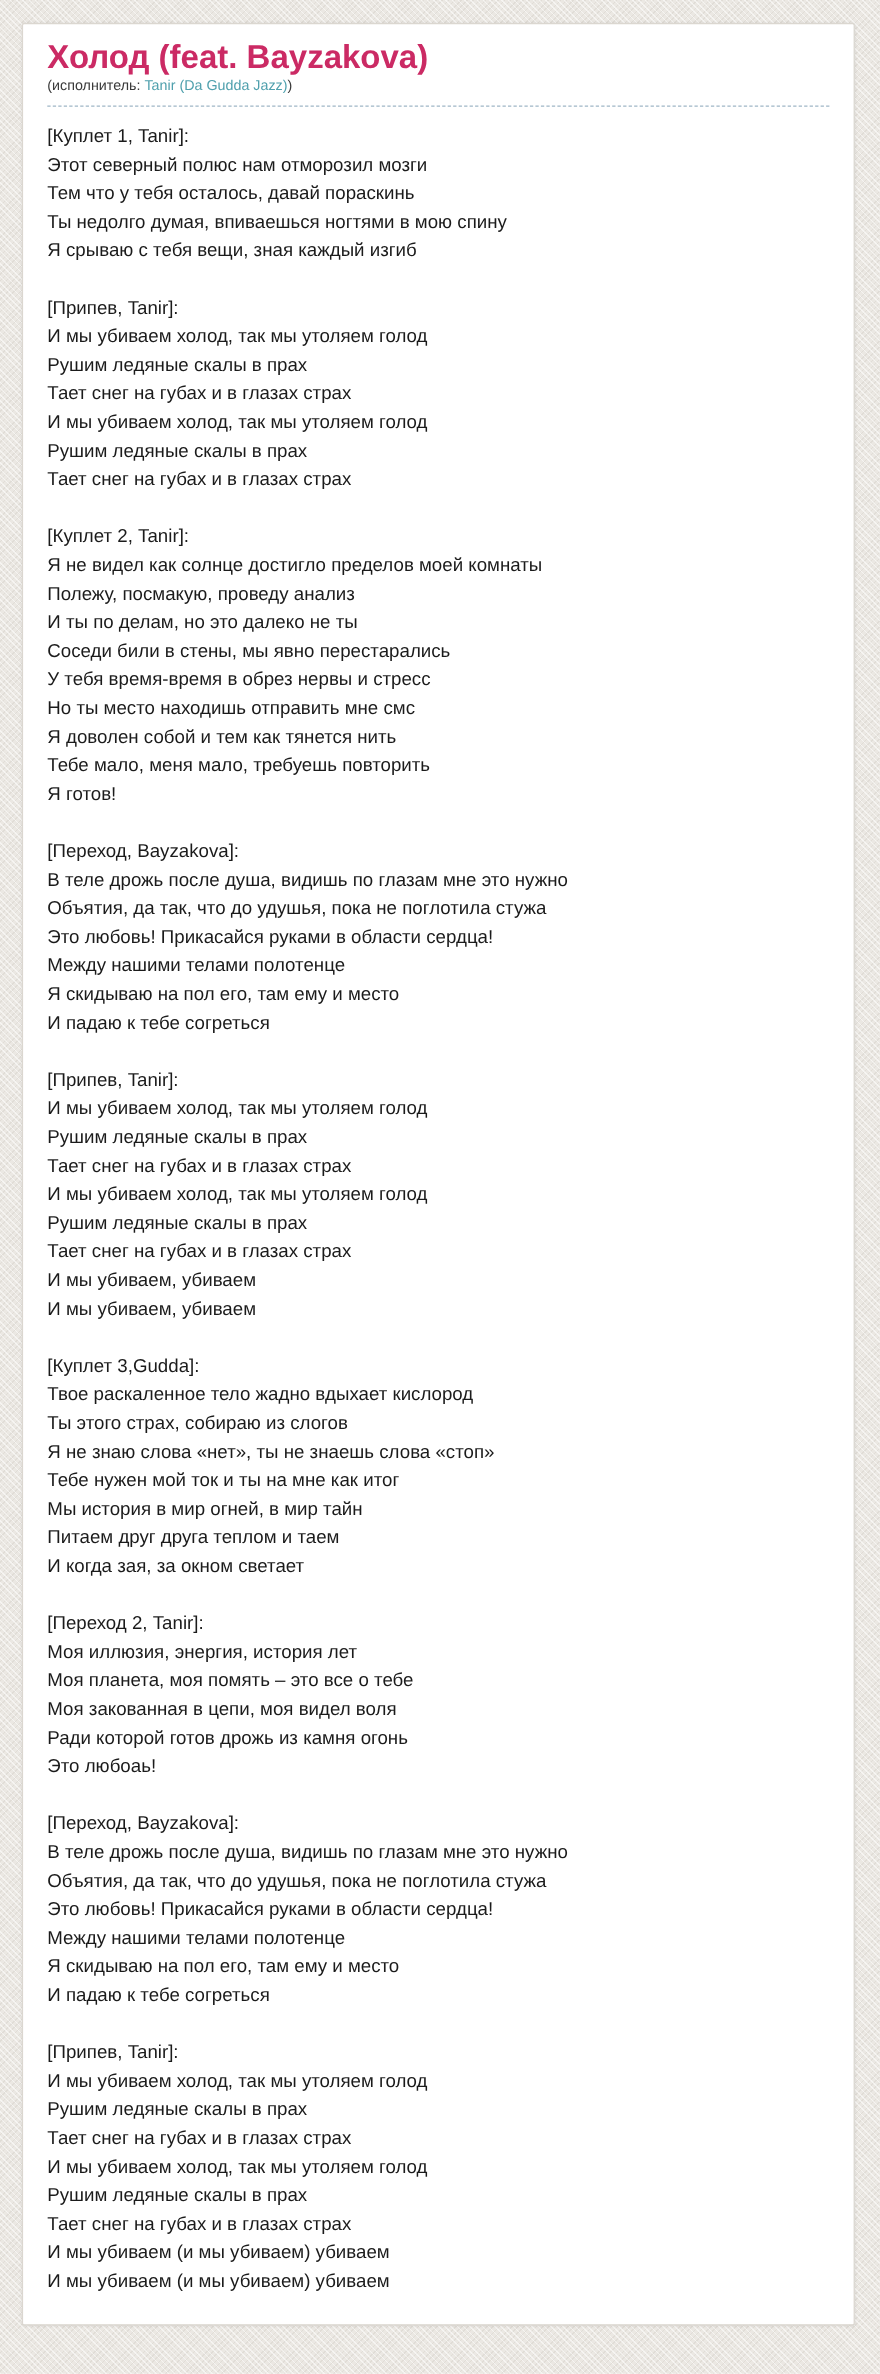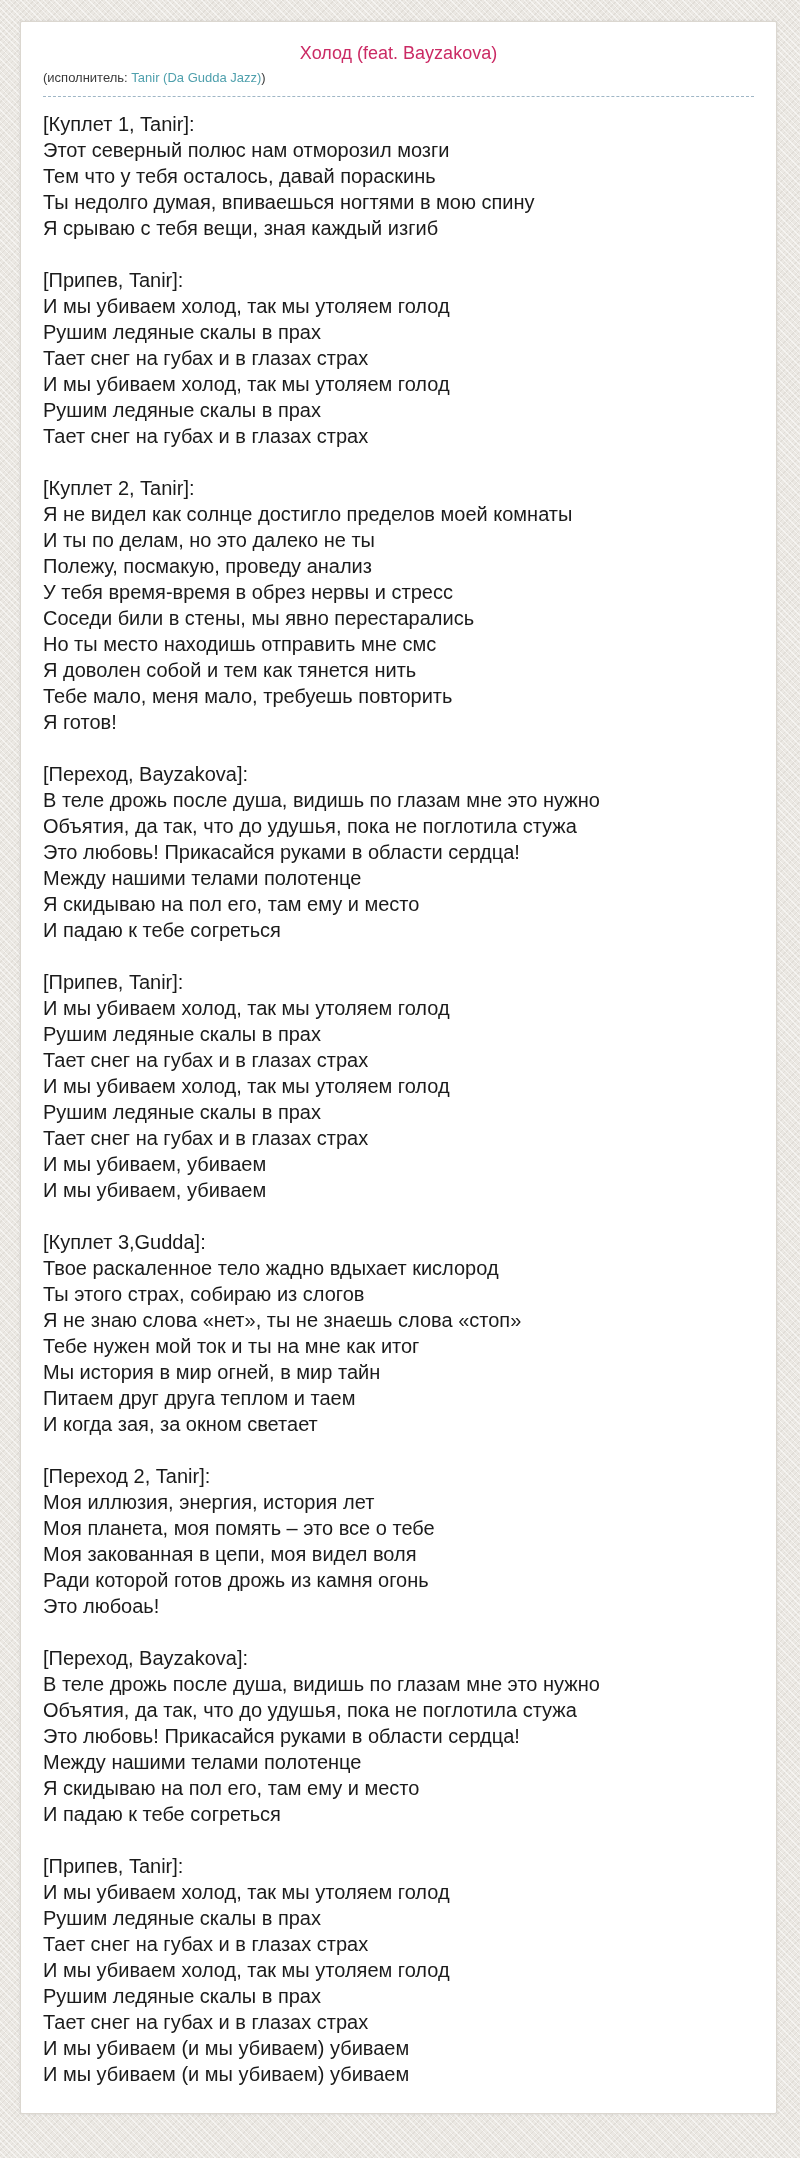--- a/index.html
+++ b/index.html
@@ -18,25 +18,24 @@
   .card {
     margin: 21px 23px 21px 20px;
     background: var(--c-card-background, #ffffff);
     border: 1px solid #dbd7d0;
     border-radius: 2px;
     box-shadow: 0 0 3px rgba(0,0,0,0.10);
     padding: 18px 22px 0 22px;
   }
   .song-title {
     margin: 0;
-    font-size: 18px;
+    font-size: 30px;
     line-height: 26px;
-    font-weight: normal;
+    font-weight: bold;
     color: var(--c-title, #cb2a64);
-    text-align: center;
   }
   .artist-line {
     margin: 3px 0 0 0;
     font-size: 13px;
     line-height: 18px;
     color: #3a3a3a;
   }
   .artist-line a {
     color: var(--c-artist-link, #4fa0ad);
     text-decoration: none;
@@ -47,21 +46,21 @@
     margin-top: 9px;
     border-bottom: 1px dashed var(--c-divider, #9fb6c6);
     height: 0;
   }
   .lyrics {
     margin-top: 14px;
     color: var(--c-lyrics-text, #1b1b1b);
   }
   .section {
     margin: 0 0 26px 0;
-    font-size: 20px;
+    font-size: 17px;
     line-height: 26px;
   }
   .section-label,
   .line {
     display: block;
     white-space: pre-wrap;
   }
 </style>
 </head>
 <body>
@@ -91,24 +90,24 @@
         <span class="line">Рушим ледяные скалы в прах</span>
         <span class="line">Тает снег на губах и в глазах страх</span>
         <span class="line">И мы убиваем холод, так мы утоляем голод</span>
         <span class="line">Рушим ледяные скалы в прах</span>
         <span class="line">Тает снег на губах и в глазах страх</span>
       </p>
 
   <p class="section">
     <span class="section-label">[Куплет 2, Tanir]:</span>
   <span class="line">Я не видел как солнце достигло пределов моей комнаты</span>
+        <span class="line">Полежу, посмакую, проведу анализ</span>
         <span class="line">И ты по делам, но это далеко не ты</span>
-        <span class="line">Полежу, посмакую, проведу анализ</span>
+        <span class="line">Соседи били в стены, мы явно перестарались</span>
         <span class="line">У тебя время-время в обрез нервы и стресс</span>
-        <span class="line">Соседи били в стены, мы явно перестарались</span>
         <span class="line">Но ты место находишь отправить мне смс</span>
         <span class="line">Я доволен собой и тем как тянется нить</span>
         <span class="line">Тебе мало, меня мало, требуешь повторить</span>
         <span class="line">Я готов!</span>
       </p>
 
   <p class="section">
     <span class="section-label">[Переход, Bayzakova]:</span>
   <span class="line">В теле дрожь после душа, видишь по глазам мне это нужно</span>
         <span class="line">Объятия, да так, что до удушья, пока не поглотила стужа</span>

